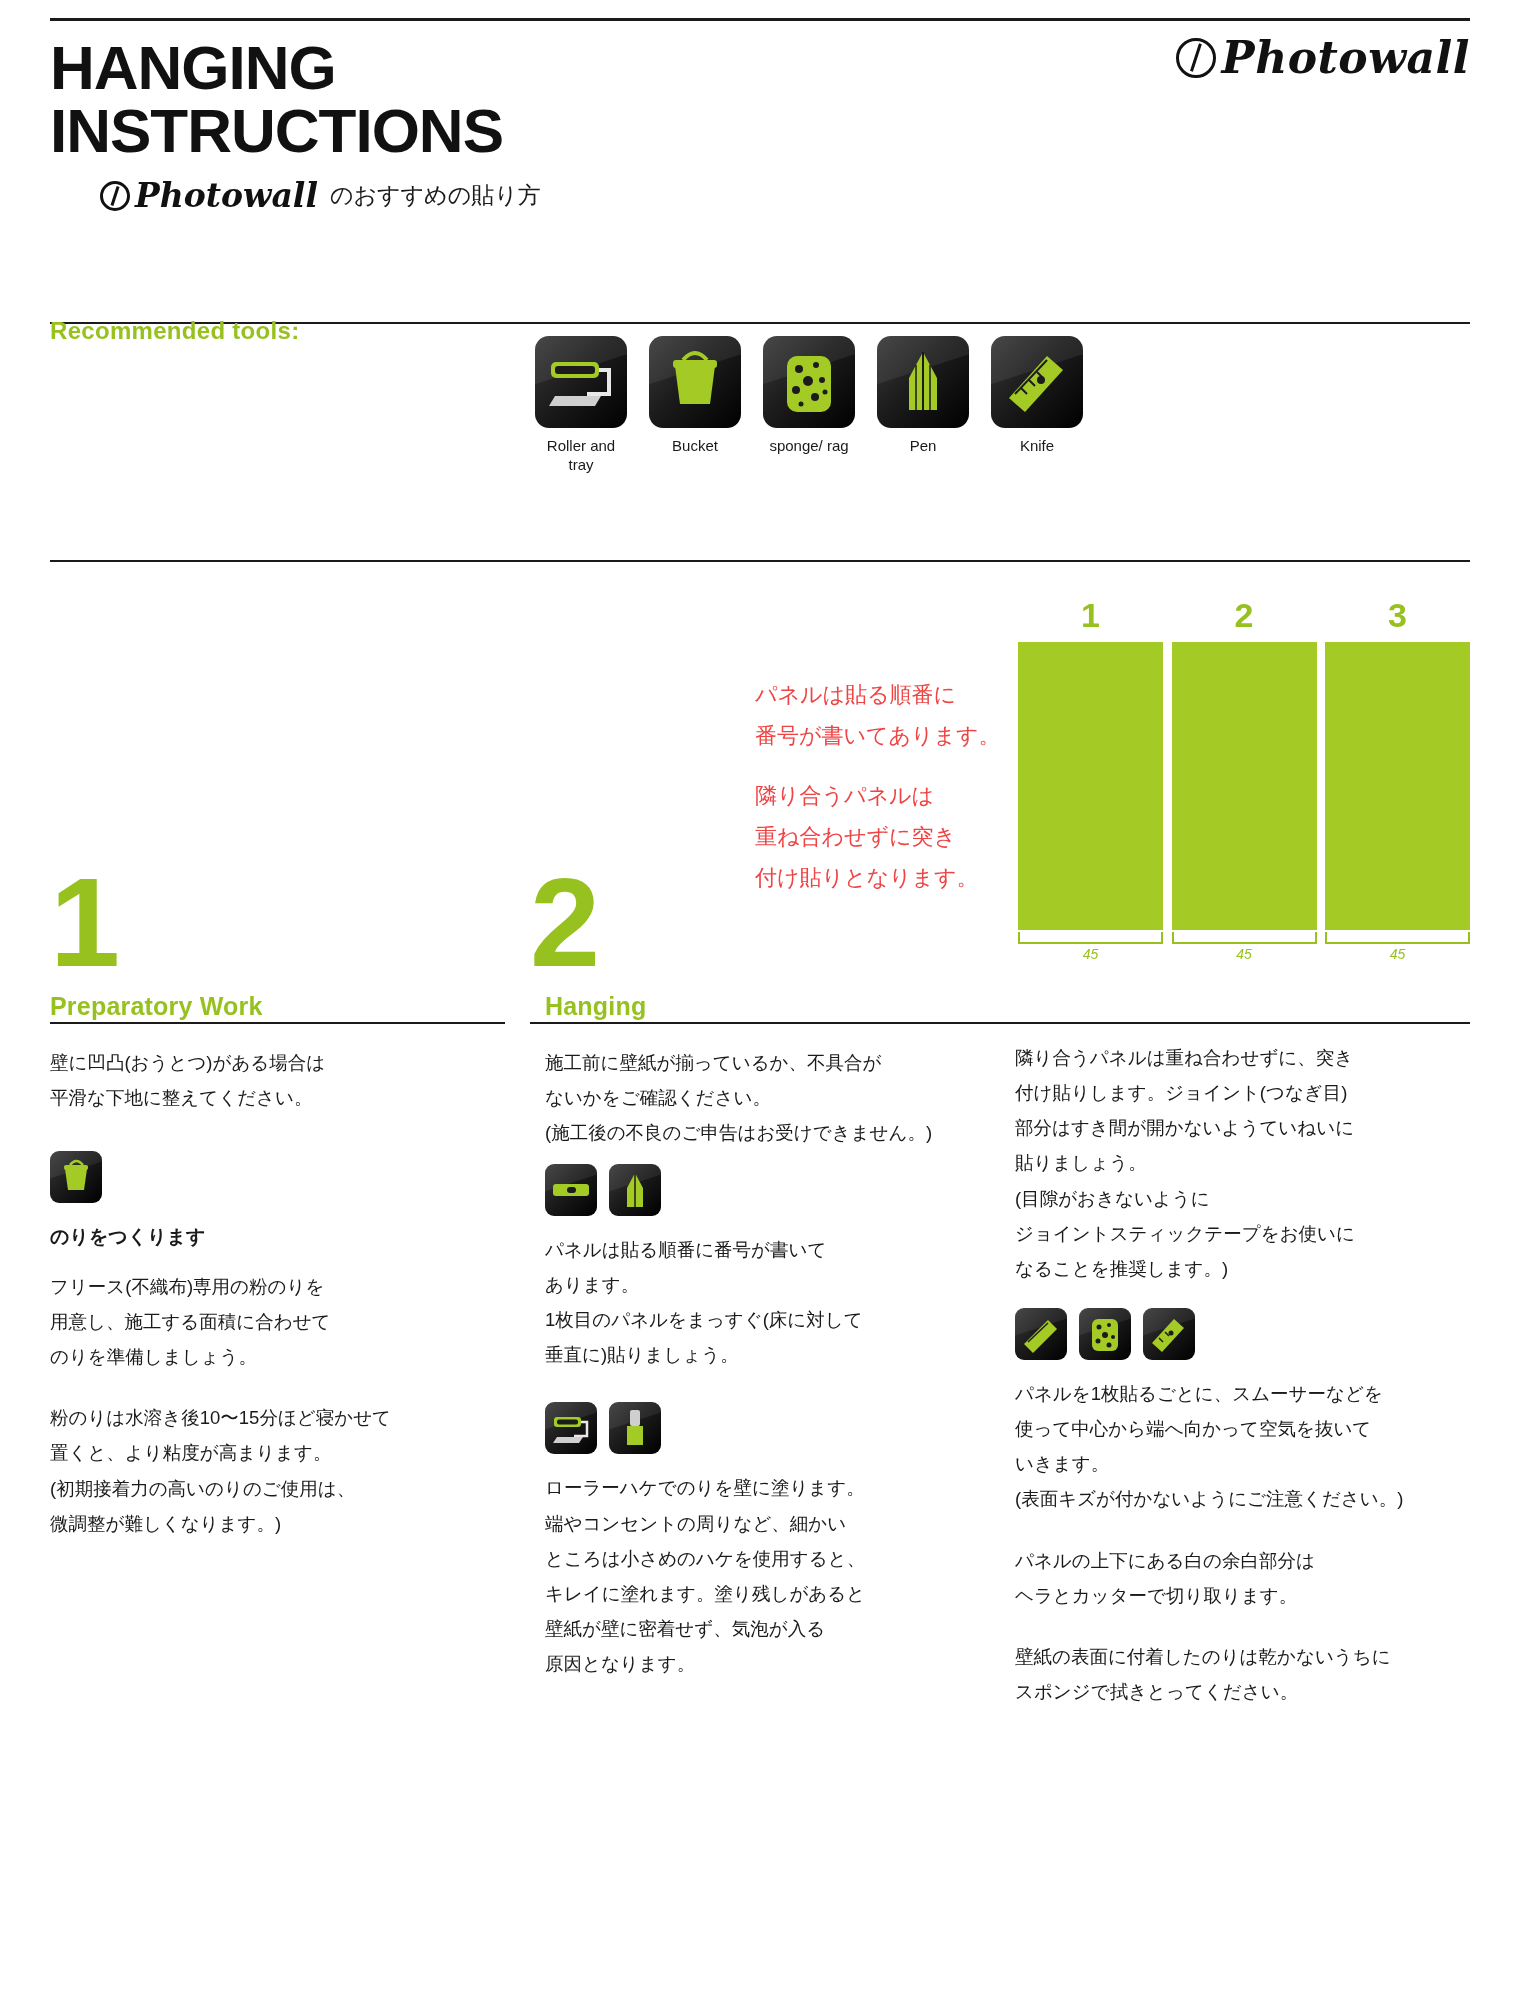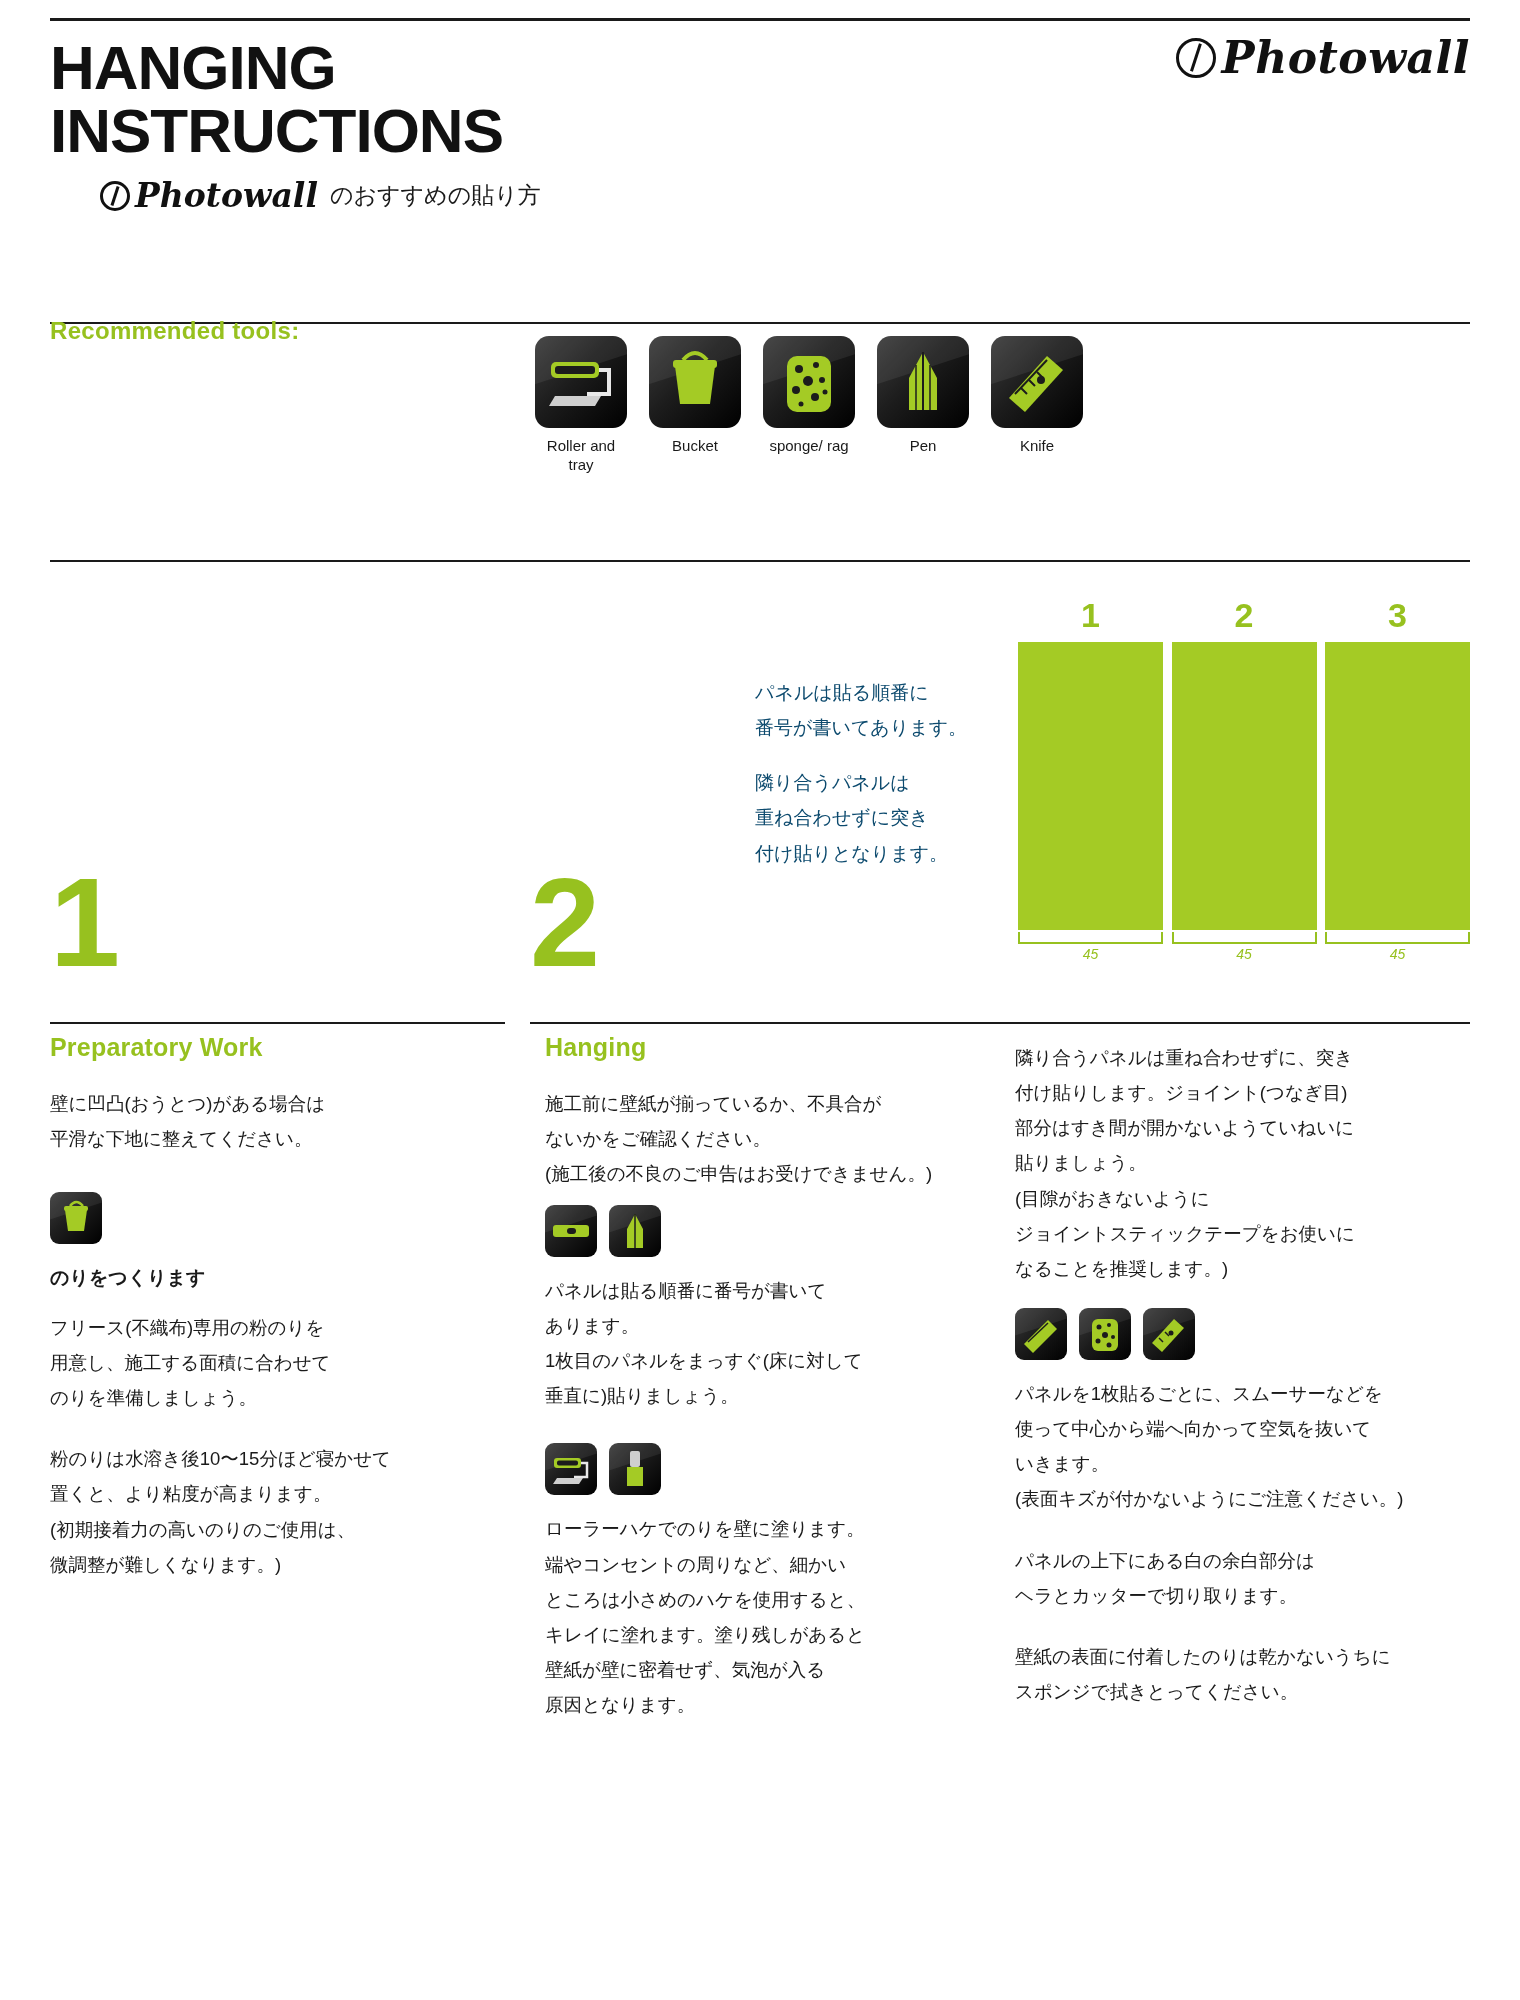--- a/index.html
+++ b/index.html
@@ -167,23 +167,23 @@
     line-height: 1;
   }
   .bignum-1 { left: 50px; top: 860px; }
   .bignum-2 { left: 530px; top: 860px; }
 
   
   .panel-text {
     position: absolute;
     left: 755px;
     top: 675px;
-    font-size: 19px;
+    font-size: 22px;
     line-height: 1.85;
-    color: #0c4a6e;
+    color: #ef4444;
   }
   .panel-text p { margin: 0 0 20px 0; }
   .panel-graphic {
     position: absolute;
     left: 1018px;
     top: 596px;
     width: 452px;
   }
   .panel-nums {
     display: flex;
@@ -231,21 +231,21 @@
     font-style: italic;
   }
 
   
   .col-rule { top: 1022px; height: 2px; background: #1a1a1a; position: absolute; }
   .col-rule-1 { left: 50px; width: 455px; }
   .col-rule-2 { left: 530px; width: 940px; }
 
   .col {
     position: absolute;
-    top: 1024px;
+    top: 983px;
     font-size: 18.5px;
     line-height: 1.9;
     color: #1a1a1a;
   }
   .col h2 {
     margin: 0 0 14px 0;
     font-size: 25px;
     font-weight: bold;
     color: #97c11f;
     letter-spacing: 0.2px;

